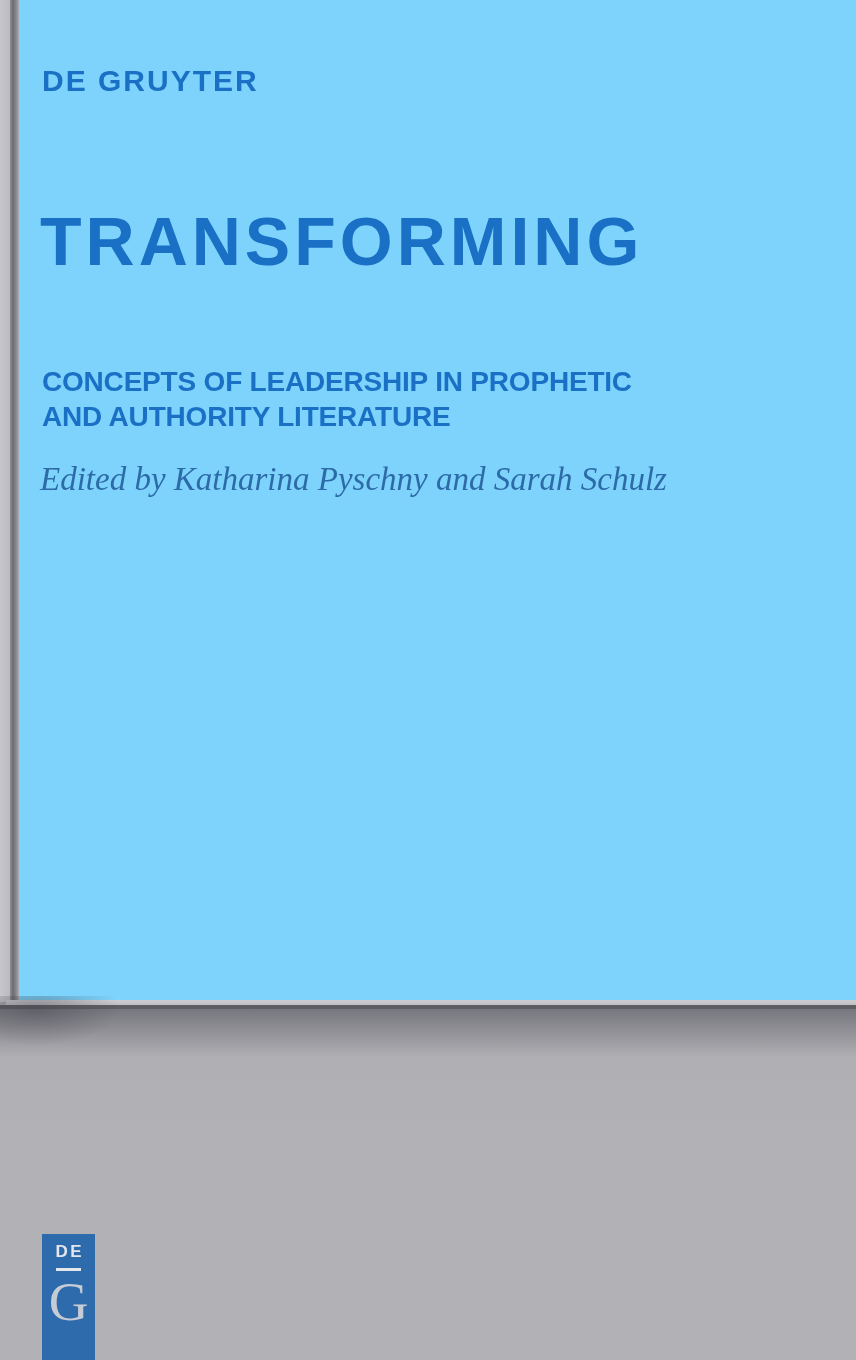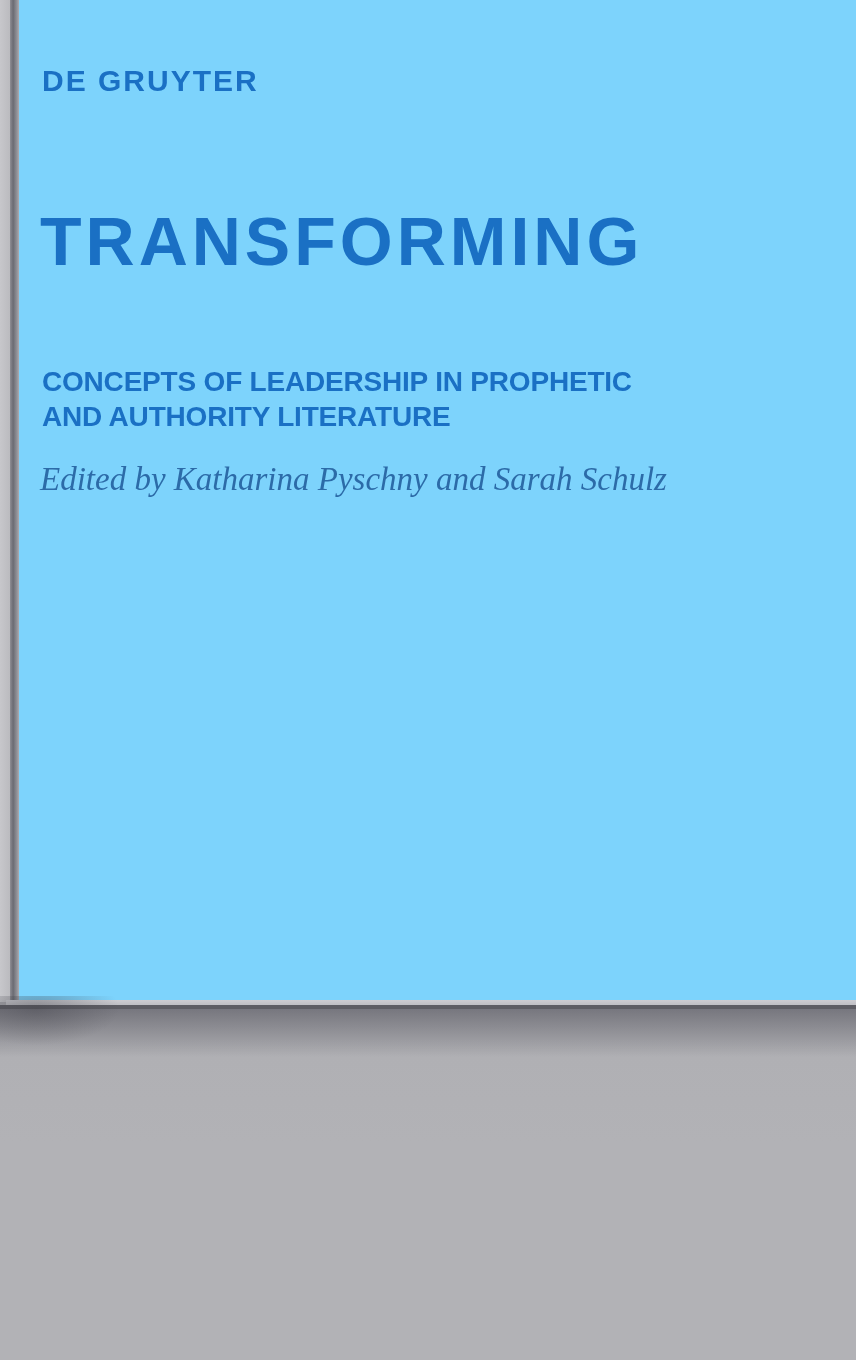--- a/index.html
+++ b/index.html
@@ -158,14 +158,19 @@
     </div>
 
     <div class="editors">Edited by Katharina Pyschny and Sarah Schulz</div>
   </div>
 
   <div class="edge-light"></div>
   <div class="edge-dark"></div>
   <div class="shadow-fade"></div>
   <div class="corner-shadow"></div>
 
+  <div class="dg-logo">
+    <div class="logo-de">DE</div>
+    <div class="logo-rule"></div>
+    <div class="logo-g">G</div>
+  </div>
 
 </div>
 
 </body></html>

